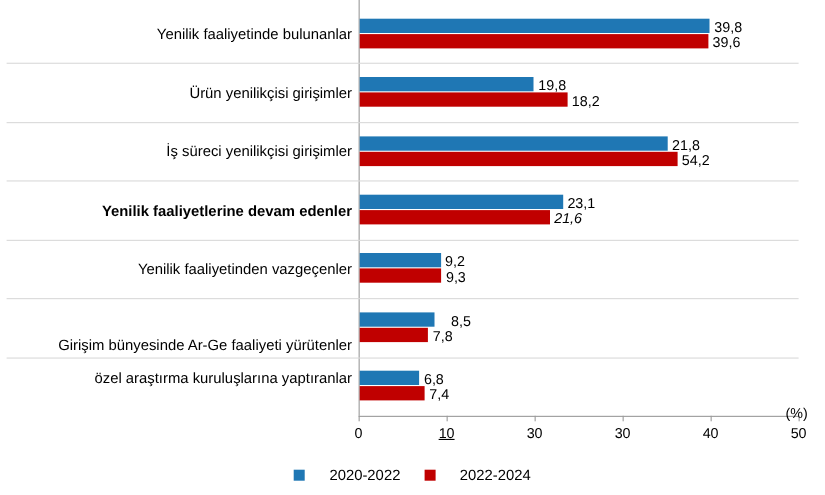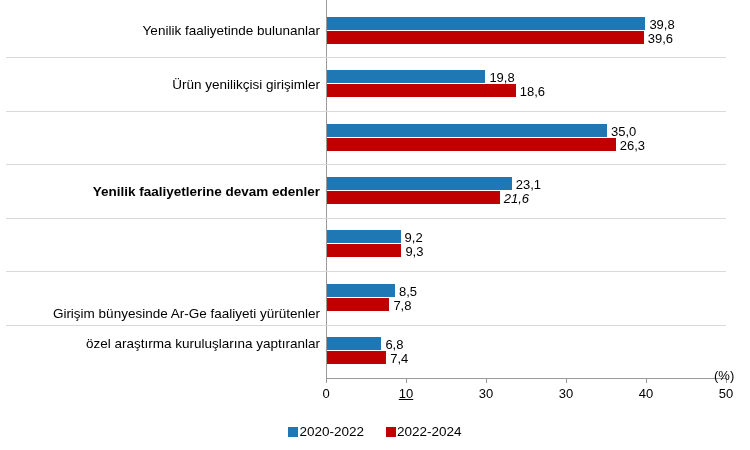--- a/index.html
+++ b/index.html
@@ -122,42 +122,48 @@
     width: 750px;
     display: flex;
     justify-content: center;
     align-items: center;
     gap: 22px;
     font-size: 13.5px;
   }
   .legend-item {
     display: flex;
     align-items: center;
-    gap: 1px;
+    gap: 22px;
   }
   .legend-swatch {
     width: 10px;
     height: 10px;
     display: inline-block;
   }
 </style>
 </head>
 <body>
 
 <div id="chart-root">
 
   <div class="labels-col">
       <div class="cat-label" style="top: 23.2143px;">
         <div>Yenilik faaliyetinde bulunanlar</div>
       </div>
       <div class="cat-label" style="top: 76.6429px;">
         <div>Ürün yenilikçisi girişimler</div>
       </div>
+      <div class="cat-label" style="top: 130.071px;">
+        <div>İş süreci yenilikçisi girişimler</div>
+      </div>
       <div class="cat-label" style="top: 183.5px; font-weight: bold;">
         <div>Yenilik faaliyetlerine devam edenler</div>
+      </div>
+      <div class="cat-label" style="top: 236.929px;">
+        <div>Yenilik faaliyetinden vazgeçenler</div>
       </div>
       <div class="cat-label" style="top: 306px; padding-left: 33px;">
         <div>Girişim bünyesinde Ar-Ge faaliyeti yürütenler</div>
       </div>
       <div class="cat-label" style="top: 336.286px;">
         <div>özel araştırma kuruluşlarına yaptıranlar</div>
       </div>
     </div>
 
   <div class="plot">
@@ -177,39 +183,39 @@
       <div class="tick-label" style="left: 400px;">50</div>
       <div class="sep-line" style="top: 57.4286px;"></div>
       <div class="bar s0" style="left: 1px; width: 318.4px; top: 16.7143px; background: rgb(31, 119, 180);"></div>
       <div class="bar-value" style="left: 323.4px; top: 17.7143px;">39,8</div>
       <div class="bar s1" style="left: 1px; width: 316.8px; top: 30.7143px; background: rgb(192, 0, 0);"></div>
       <div class="bar-value" style="left: 321.8px; top: 31.7143px;">39,6</div>
       <div class="sep-line" style="top: 110.857px;"></div>
       <div class="bar s0" style="left: 1px; width: 158.4px; top: 70.1429px; background: rgb(31, 119, 180);"></div>
       <div class="bar-value" style="left: 163.4px; top: 71.1429px;">19,8</div>
       <div class="bar s1" style="left: 1px; width: 188.8px; top: 84.1429px; background: rgb(192, 0, 0);"></div>
-      <div class="bar-value" style="left: 193.8px; top: 85.1429px;">18,6</div>
+      <div class="bar-value" style="left: 193.8px; top: 85.1429px;">18,2</div>
       <div class="sep-line" style="top: 164.286px;"></div>
       <div class="bar s0" style="left: 1px; width: 280px; top: 123.571px; background: rgb(31, 119, 180);"></div>
-      <div class="bar-value" style="left: 285px; top: 124.571px;">35,0</div>
+      <div class="bar-value" style="left: 285px; top: 124.571px;">21,8</div>
       <div class="bar s1" style="left: 1px; width: 288.8px; top: 137.571px; background: rgb(192, 0, 0);"></div>
-      <div class="bar-value" style="left: 293.8px; top: 138.571px;">26,3</div>
+      <div class="bar-value" style="left: 293.8px; top: 138.571px;">54,2</div>
       <div class="sep-line" style="top: 217.714px;"></div>
       <div class="bar s0" style="left: 1px; width: 184.8px; top: 177px; background: rgb(31, 119, 180);"></div>
       <div class="bar-value" style="left: 189.8px; top: 178px;">23,1</div>
       <div class="bar s1" style="left: 1px; width: 172.8px; top: 191px; background: rgb(192, 0, 0);"></div>
       <div class="bar-value" style="left: 177.8px; top: 192px; font-style: italic;">21,6</div>
       <div class="sep-line" style="top: 271.143px;"></div>
       <div class="bar s0" style="left: 1px; width: 73.6px; top: 230.429px; background: rgb(31, 119, 180);"></div>
       <div class="bar-value" style="left: 78.6px; top: 231.429px;">9,2</div>
       <div class="bar s1" style="left: 1px; width: 74.4px; top: 244.429px; background: rgb(192, 0, 0);"></div>
       <div class="bar-value" style="left: 79.4px; top: 245.429px;">9,3</div>
       <div class="sep-line" style="top: 324.571px;"></div>
       <div class="bar s0" style="left: 1px; width: 68px; top: 283.857px; background: rgb(31, 119, 180);"></div>
-      <div class="bar-value" style="left: 73px; top: 284.857px;">8,5</div>
+      <div class="bar-value" style="left: 84px; top: 284.857px;">8,5</div>
       <div class="bar s1" style="left: 1px; width: 62.4px; top: 297.857px; background: rgb(192, 0, 0);"></div>
       <div class="bar-value" style="left: 67.4px; top: 298.857px;">7,8</div>
       <div class="bar s0" style="left: 1px; width: 54.4px; top: 337.286px; background: rgb(31, 119, 180);"></div>
       <div class="bar-value" style="left: 59.4px; top: 338.286px;">6,8</div>
       <div class="bar s1" style="left: 1px; width: 59.2px; top: 351.286px; background: rgb(192, 0, 0);"></div>
       <div class="bar-value" style="left: 64.2px; top: 352.286px;">7,4</div>
     </div>
 
   <div class="unit-label">(%)</div>
 

